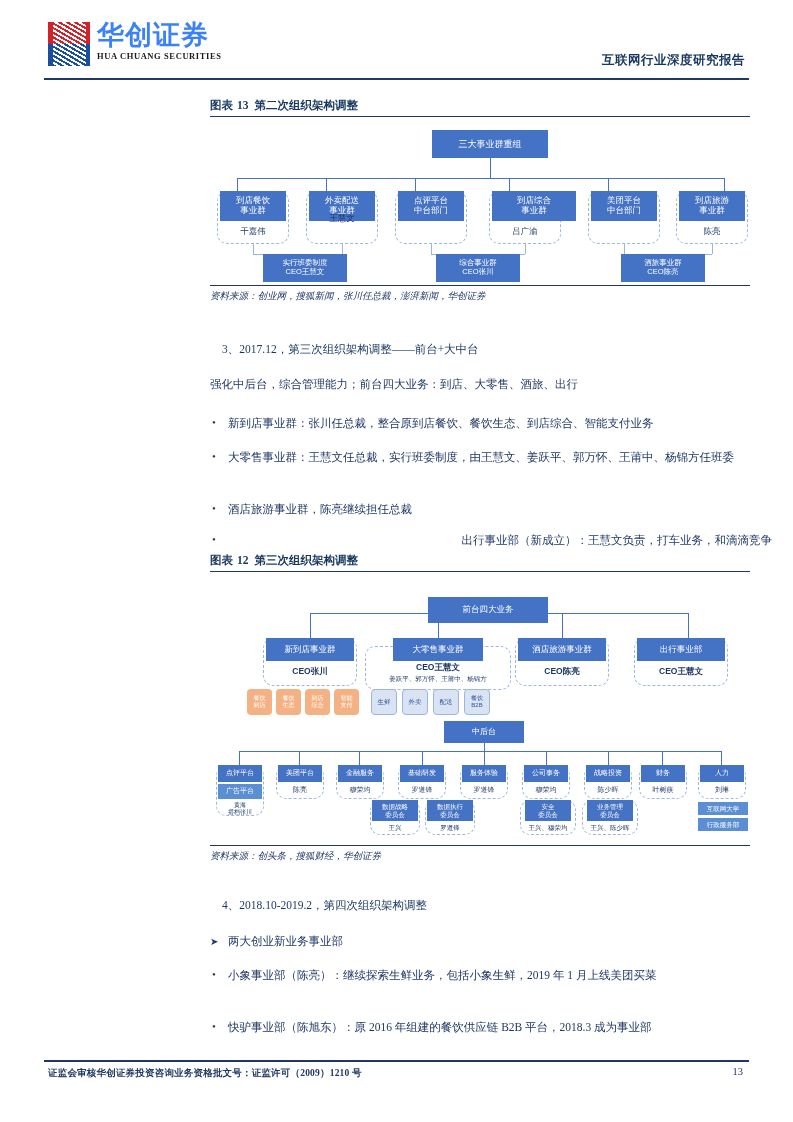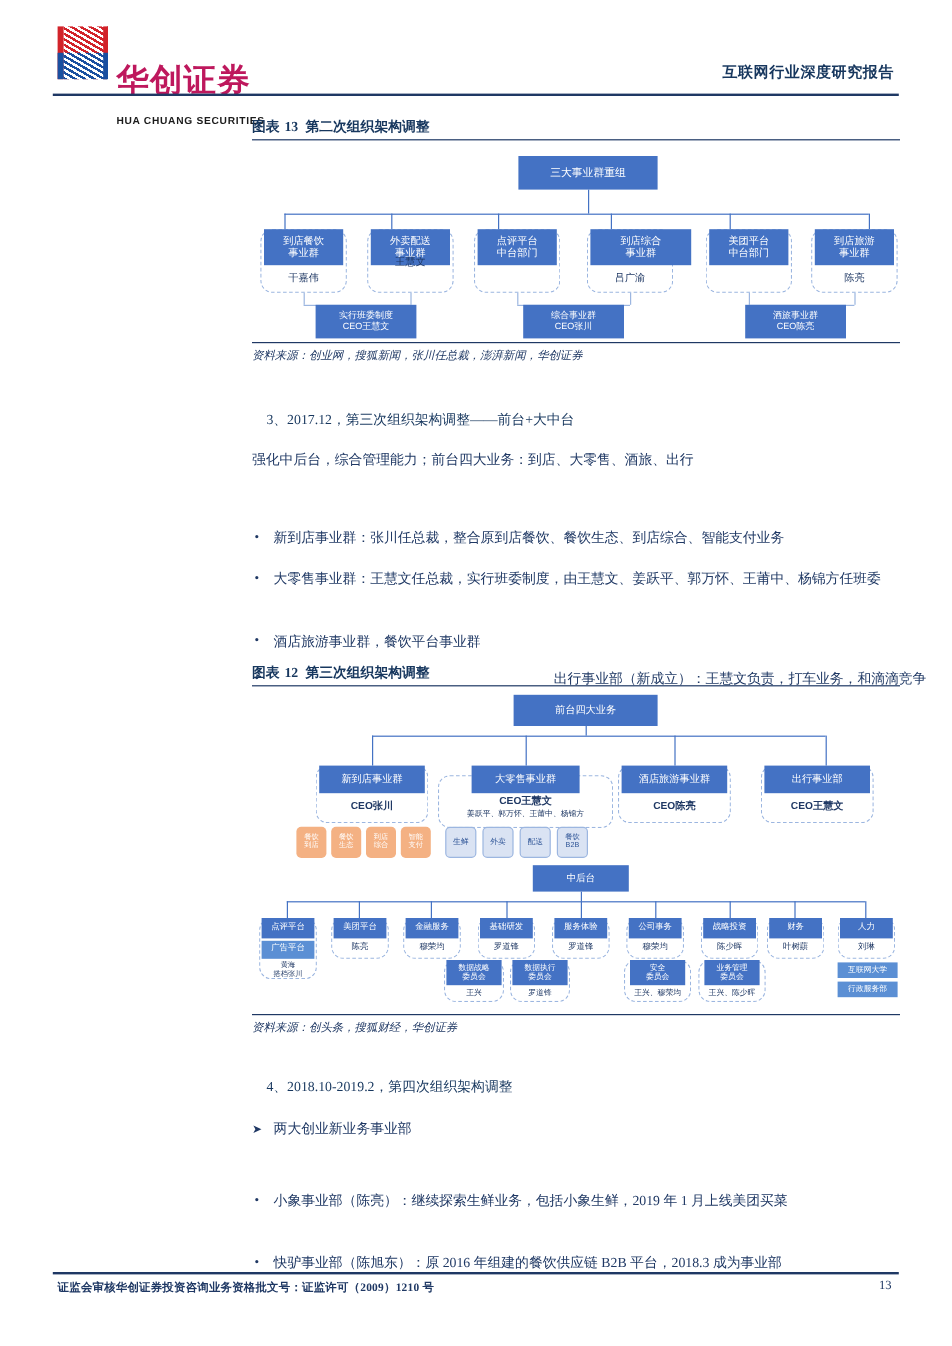--- a/index.html
+++ b/index.html
@@ -32,25 +32,25 @@
   }
   .logo-mark .edge{
     position:absolute; right:0; top:0; width:4px; height:22px; background:#d2232a;
   }
   .logo-mark .edge2{
     position:absolute; right:0; bottom:0; width:4px; height:22px; background:#1a4fa0;
   }
   .logo-text{ line-height:1; }
   .logo-cn{
     font-family:"Liberation Sans", sans-serif;
-    font-weight:bold; font-size:27px; color:#be185d; letter-spacing:1px;margin-top:32px;
+    font-weight:bold; font-size:27px; color:#3b82f6; letter-spacing:1px;
   }
   .logo-en{
-    font-family:Liberation Sans, sans-serif;
-    font-weight:bold; font-size:8.5px; color:#1b1b1b; letter-spacing:.6px; margin-top:15px;
+    font-family:Liberation Serif, serif;
+    font-weight:bold; font-size:8.5px; color:#1b1b1b; letter-spacing:.6px; margin-top:3px;
   }
   .header-title{
     position:absolute; right:48px; top:52px;
     font-weight:bold; font-size:12.5px; color:#17375e; letter-spacing:.5px;
   }
   .header-rule{
     position:absolute; left:44px; right:44px; top:78px; height:0;
     border-top:2.2px solid #1f3864;
   }
 
@@ -77,21 +77,21 @@
     position:absolute; left:222px; width:560px;
     font-size:11.5px; font-weight:normal; color:#17375e;
   }
   .body-p{
     position:absolute; left:210px; width:562px;
     font-size:11.5px; color:#1f3864; line-height:19px;
   }
   .bullet{
     position:absolute; left:210px; width:562px;
     font-size:11.5px; color:#1f3864; line-height:19px;
-    padding-left:18px; box-sizing:border-box;margin-top:26px;
+    padding-left:18px; box-sizing:border-box;
   }
   .bullet::before{
     content:"\2022"; position:absolute; left:2px; top:-1px; font-size:11px;
   }
   .arrowb{
     position:absolute; left:210px; width:562px;
     font-size:11.5px; color:#1f3864; line-height:19px;
     padding-left:18px; box-sizing:border-box;
   }
   .arrowb::before{
@@ -221,31 +221,31 @@
 
 <div class="src-rule" style="top:285px;"></div>
 <div class="src-line" style="top:290px;">资料来源：创业网，搜狐新闻，张川任总裁，澎湃新闻，华创证券</div>
 
 <div class="body-h" style="top:342px;">
   <span>3、2017.12，</span><span>第三次组织架构调整——前台+大中台</span>
 </div>
 <div class="body-p" style="top:375px;">强化中后台，综合管理能力；前台四大业务：到店、大零售、酒旅、出行</div>
 <div class="bullet" style="top:414px;">新到店事业群：张川任总裁，整合原到店餐饮、餐饮生态、到店综合、智能支付业务</div>
 <div class="bullet" style="top:448px;">大零售事业群：王慧文任总裁，实行班委制度，由王慧文、姜跃平、郭万怀、王莆中、杨锦方任班委</div>
-<div class="bullet" style="top:500px;">酒店旅游事业群，餐饮平台事业群</div>
+<div class="bullet" style="top:500px;">酒店旅游事业群，陈亮继续担任总裁</div>
 <div class="bullet" style="top:531px;text-align:right;">出行事业部（新成立）：王慧文负责，打车业务，和滴滴竞争</div>
 
 <div class="exhibit-cap" style="top:553px;">
   <span>图表</span><span class="num">12</span><span>第三次组织架构调整</span>
 </div>
 <div class="cap-rule" style="top:571px;"></div>
 
 <div class="chart" style="left:210px; top:576px; width:540px; height:265px;">
 
-  <div class="nd nd-blue" style="left:218px; top:3px; width:120px; height:26px; font-size:8.5px;">前台四大业务</div>
+  <div class="nd nd-blue" style="left:218px; top:21px; width:120px; height:26px; font-size:8.5px;">前台四大业务</div>
   <div class="ln ln-v" style="left:278px; top:29px; height:8px;"></div>
   <div class="ln ln-h" style="left:100px; top:37px; width:378px;"></div>
   <div class="ln ln-v" style="left:100px; top:37px; height:25px;"></div>
   <div class="ln ln-v" style="left:228px; top:37px; height:25px;"></div>
   <div class="ln ln-v" style="left:352px; top:37px; height:25px;"></div>
   <div class="ln ln-v" style="left:478px; top:37px; height:25px;"></div>
 
   <div class="dash-wrap" style="left:53px; top:62px; width:94px; height:48px;"></div>
   <div class="nd nd-blue" style="left:56px; top:62px; width:88px; height:23px; font-size:8.5px;">新到店事业群</div>
   <div class="nd" style="left:56px; top:86px; width:88px; height:20px; font-size:8.5px; font-weight:bold; color:#1f3864;">CEO张川</div>

